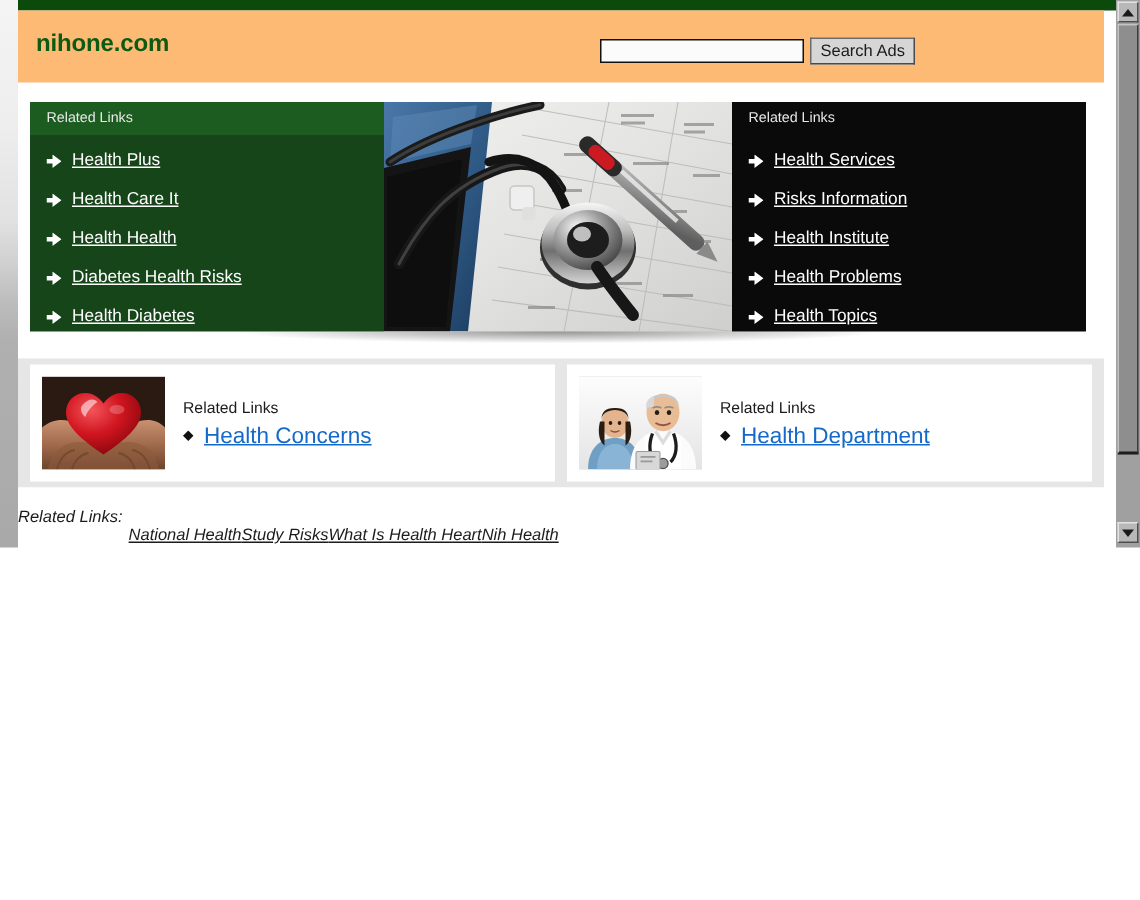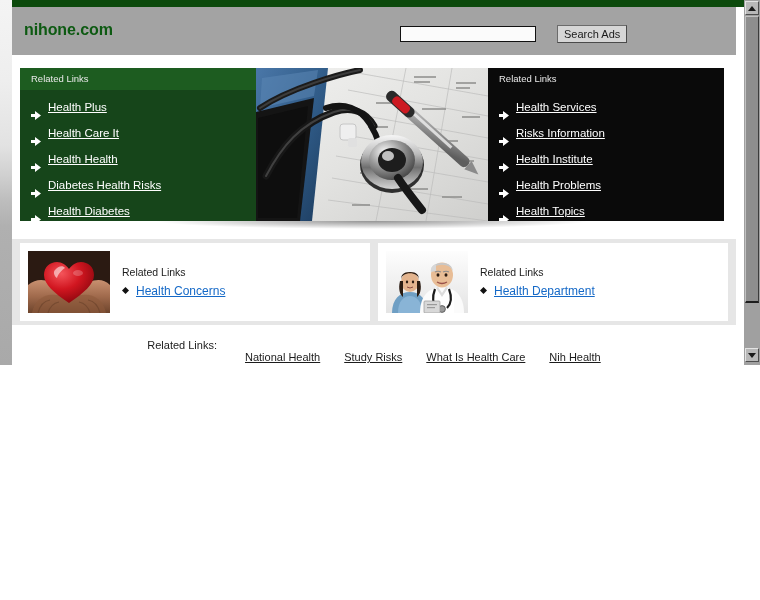--- a/index.html
+++ b/index.html
@@ -42,36 +42,36 @@
     left: 12px; top: 0;
     width: 736px; height: 7px;
     background: #0c4a0c;
   }
 
   
   .header {
     position: absolute;
     left: 12px; top: 7px;
     width: 724px; height: 48px;
-    background: #a3a3a3;
+    background: #fdba74;
   }
   .brand {
     position: absolute;
     left: 12px; top: 14px;
     font-size: 16px;
     font-weight: bold;
     color: #0d5a12;
     letter-spacing: -0.1px;
   }
   .search-wrap {
     position: absolute;
     left: 388px; top: 18px;
     display: flex;
     align-items: center;
-    gap: 21px;
+    gap: 4px;
   }
   .search-input {
     width: 136px;
     height: 16px;
     border: 1px solid #111;
     background: #fbfbfb;
     font-family: "Liberation Sans", sans-serif;
     font-size: 11px;
     padding: 0 3px;
     outline: none;
@@ -120,21 +120,21 @@
   }
   .panel ul {
     list-style: none;
     margin: 0;
     padding: 4px 0 0 11px;
   }
   .panel ul li {
     height: 26px;
     line-height: 26px;
     display: flex;
-    align-items: flex-end;
+    align-items: center;
     gap: 7px;
   }
   .arrow-ico {
     width: 10px; height: 9px;
     flex: 0 0 10px;
     display: inline-block;
   }
   .panel a {
     color: #ffffff;
     font-size: 11.5px;
@@ -201,36 +201,36 @@
     gap: 7px;
     height: 19px;
   }
   .dot-ico {
     width: 7px; height: 7px;
     flex: 0 0 7px;
     display: inline-block;
   }
   .card a {
     color: #1569C7;
-    font-size: 12px;
+    font-size: 15px;
     text-decoration: underline;
   }
 
   
   .footer-links {
     position: absolute;
     left: 12px; top: 325px;
     width: 724px; height: 40px;
     background: #ffffff;
     display: flex;
     align-items: center;
-    justify-content: center;
-    gap: 24px;
+    gap: 0;
     font-size: 11px;
     color: #1c1c1c;
+    font-style: italic;
   }
   .footer-links .fl-label { margin-right: 4px; }
   .footer-links a {
     color: #1c1c1c;
     text-decoration: underline;
     margin-top: 24px;
   }
 
   
   .scrollbar {
@@ -589,21 +589,21 @@
           </li>
         </ul>
       </div>
     </div>
   </div>
 
   <div class="footer-links">
     <span class="fl-label">Related Links:</span>
     <a href="#">National Health</a>
     <a href="#">Study Risks</a>
-    <a href="#">What Is Health Care</a>
+    <a href="#">What Is Health Heart</a>
     <a href="#">Nih Health</a>
   </div>
 
   <div class="scrollbar">
     <div class="sb-btn up">
       <span class="sb-tri up"></span>
     </div>
     <div class="sb-thumb"></div>
     <div class="sb-btn down">
       <span class="sb-tri down"></span>

